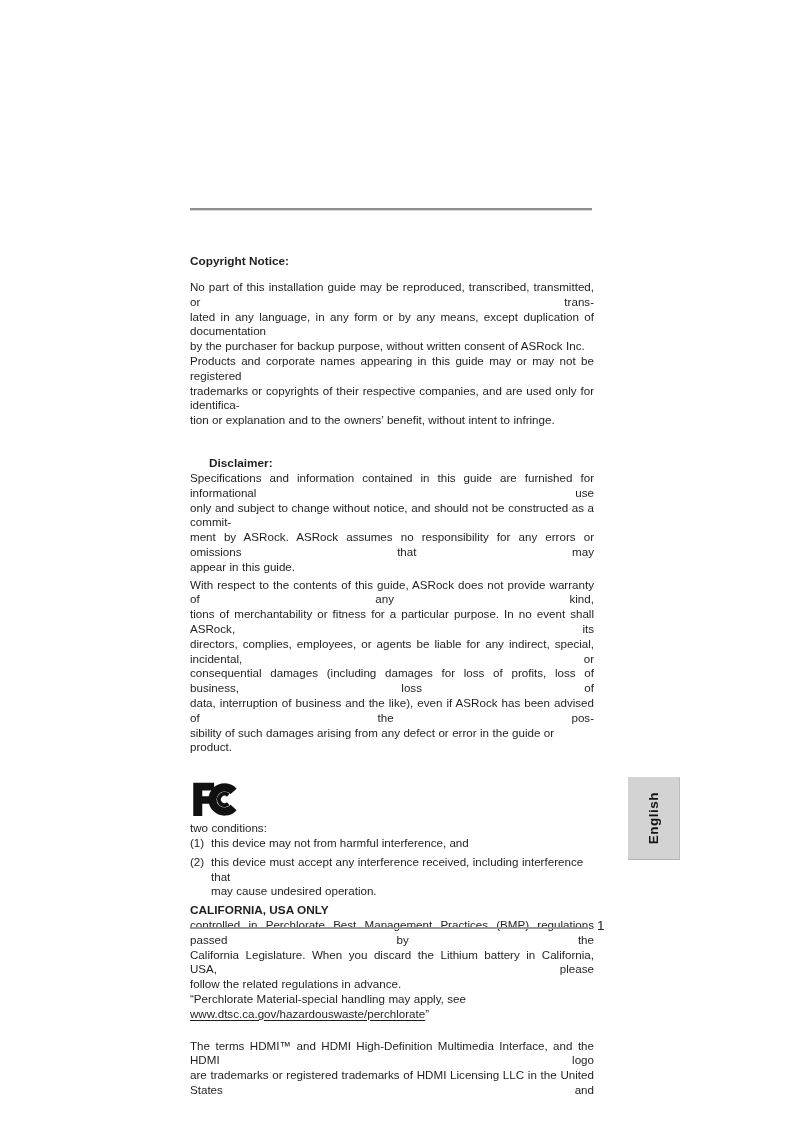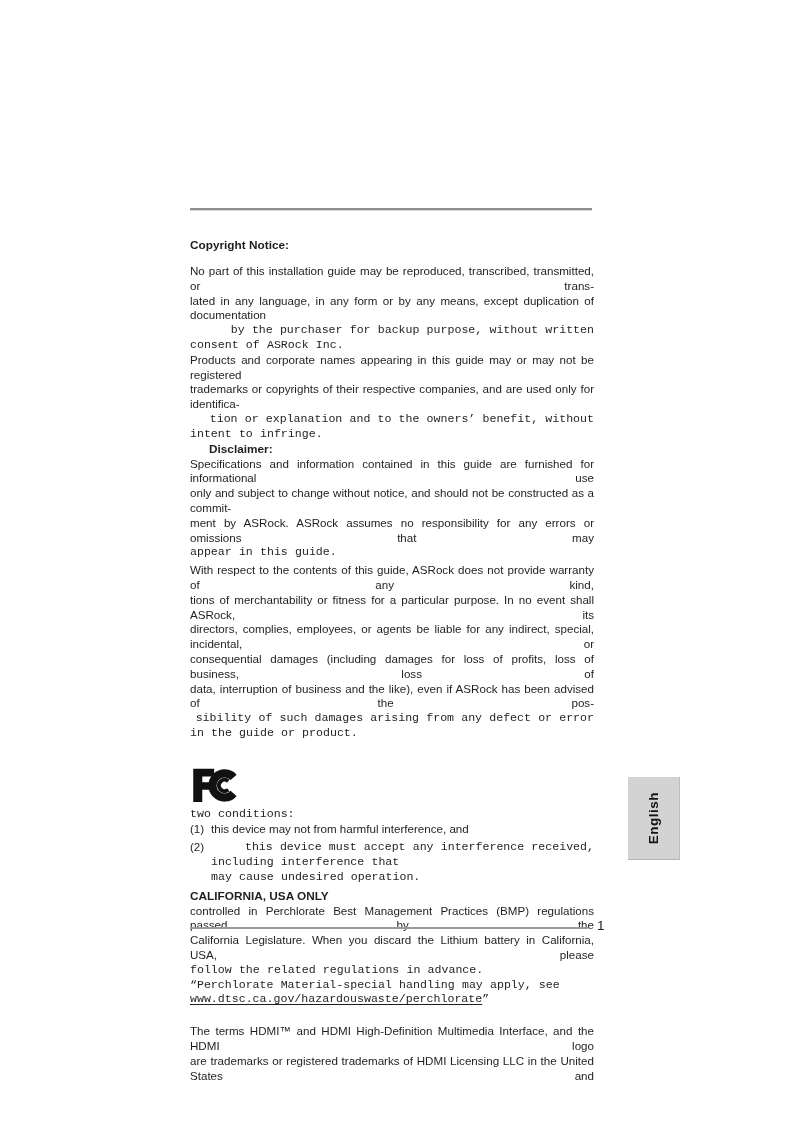--- a/index.html
+++ b/index.html
@@ -5,25 +5,25 @@
   html,body{margin:0;padding:0;background:#ffffff;}
   .page{
     position:relative;width:802px;height:1134px;background:#ffffff;overflow:hidden;
     font-family:"Liberation Sans","DejaVu Sans",sans-serif;color:#1e1e1e;
   }
   .rule{position:absolute;height:2px;background:#8f8f8f;}
   .top-rule{left:190px;top:208px;width:402px;border-bottom:1px solid #d9d9d9;}
   .footer-rule{left:190px;top:927px;width:398px;background:#9a9a9a;}
   .page-num{position:absolute;left:597px;top:918px;font-size:13.5px;color:#222;}
   .col{position:absolute;left:190px;top:238px;width:404px;font-size:11.6px;line-height:14.8px;}
-  .h{font-weight:bold;font-size:11.8px;line-height:15px;}
+  .h{font-weight:bold;font-size:11.8px;line-height:15px;margin-top:16px;}
   .ln{text-align:justify;text-align-last:justify;word-spacing:0.2px;}
-  .ln.end{text-align:right;text-align-last:left;font-family:Liberation Mono, monospace;}
+  .ln.end{text-align:left;text-align-last:left;}
   .mt2{margin-top:3px;}.mt3{margin-top:11px;}.mt4{margin-top:4px;}
-  .mt11{margin-top:4px;}.mt16{margin-top:0;padding-left:19px;}.mt17{margin-top:17px;}.mt25{margin-top:25px;}
+  .mt11{margin-top:4px;}.mt16{margin-top:28px;padding-left:19px;}.mt17{margin-top:17px;}.mt25{margin-top:25px;}
   .cond{display:flex;}
   .cond .cnum{width:21px;flex:none;}
   .cond .ctext{flex:1;}
   .fcc-logo svg{display:block;}
   .url{text-decoration:underline;text-underline-offset:2px;}
   .lang-tab{
     position:absolute;left:628px;top:777px;width:51px;height:82px;background:#d3d3d3;
     border-right:1px solid #bdbdbd;border-bottom:1px solid #b3b3b3;
     display:flex;align-items:center;justify-content:center;
   }

